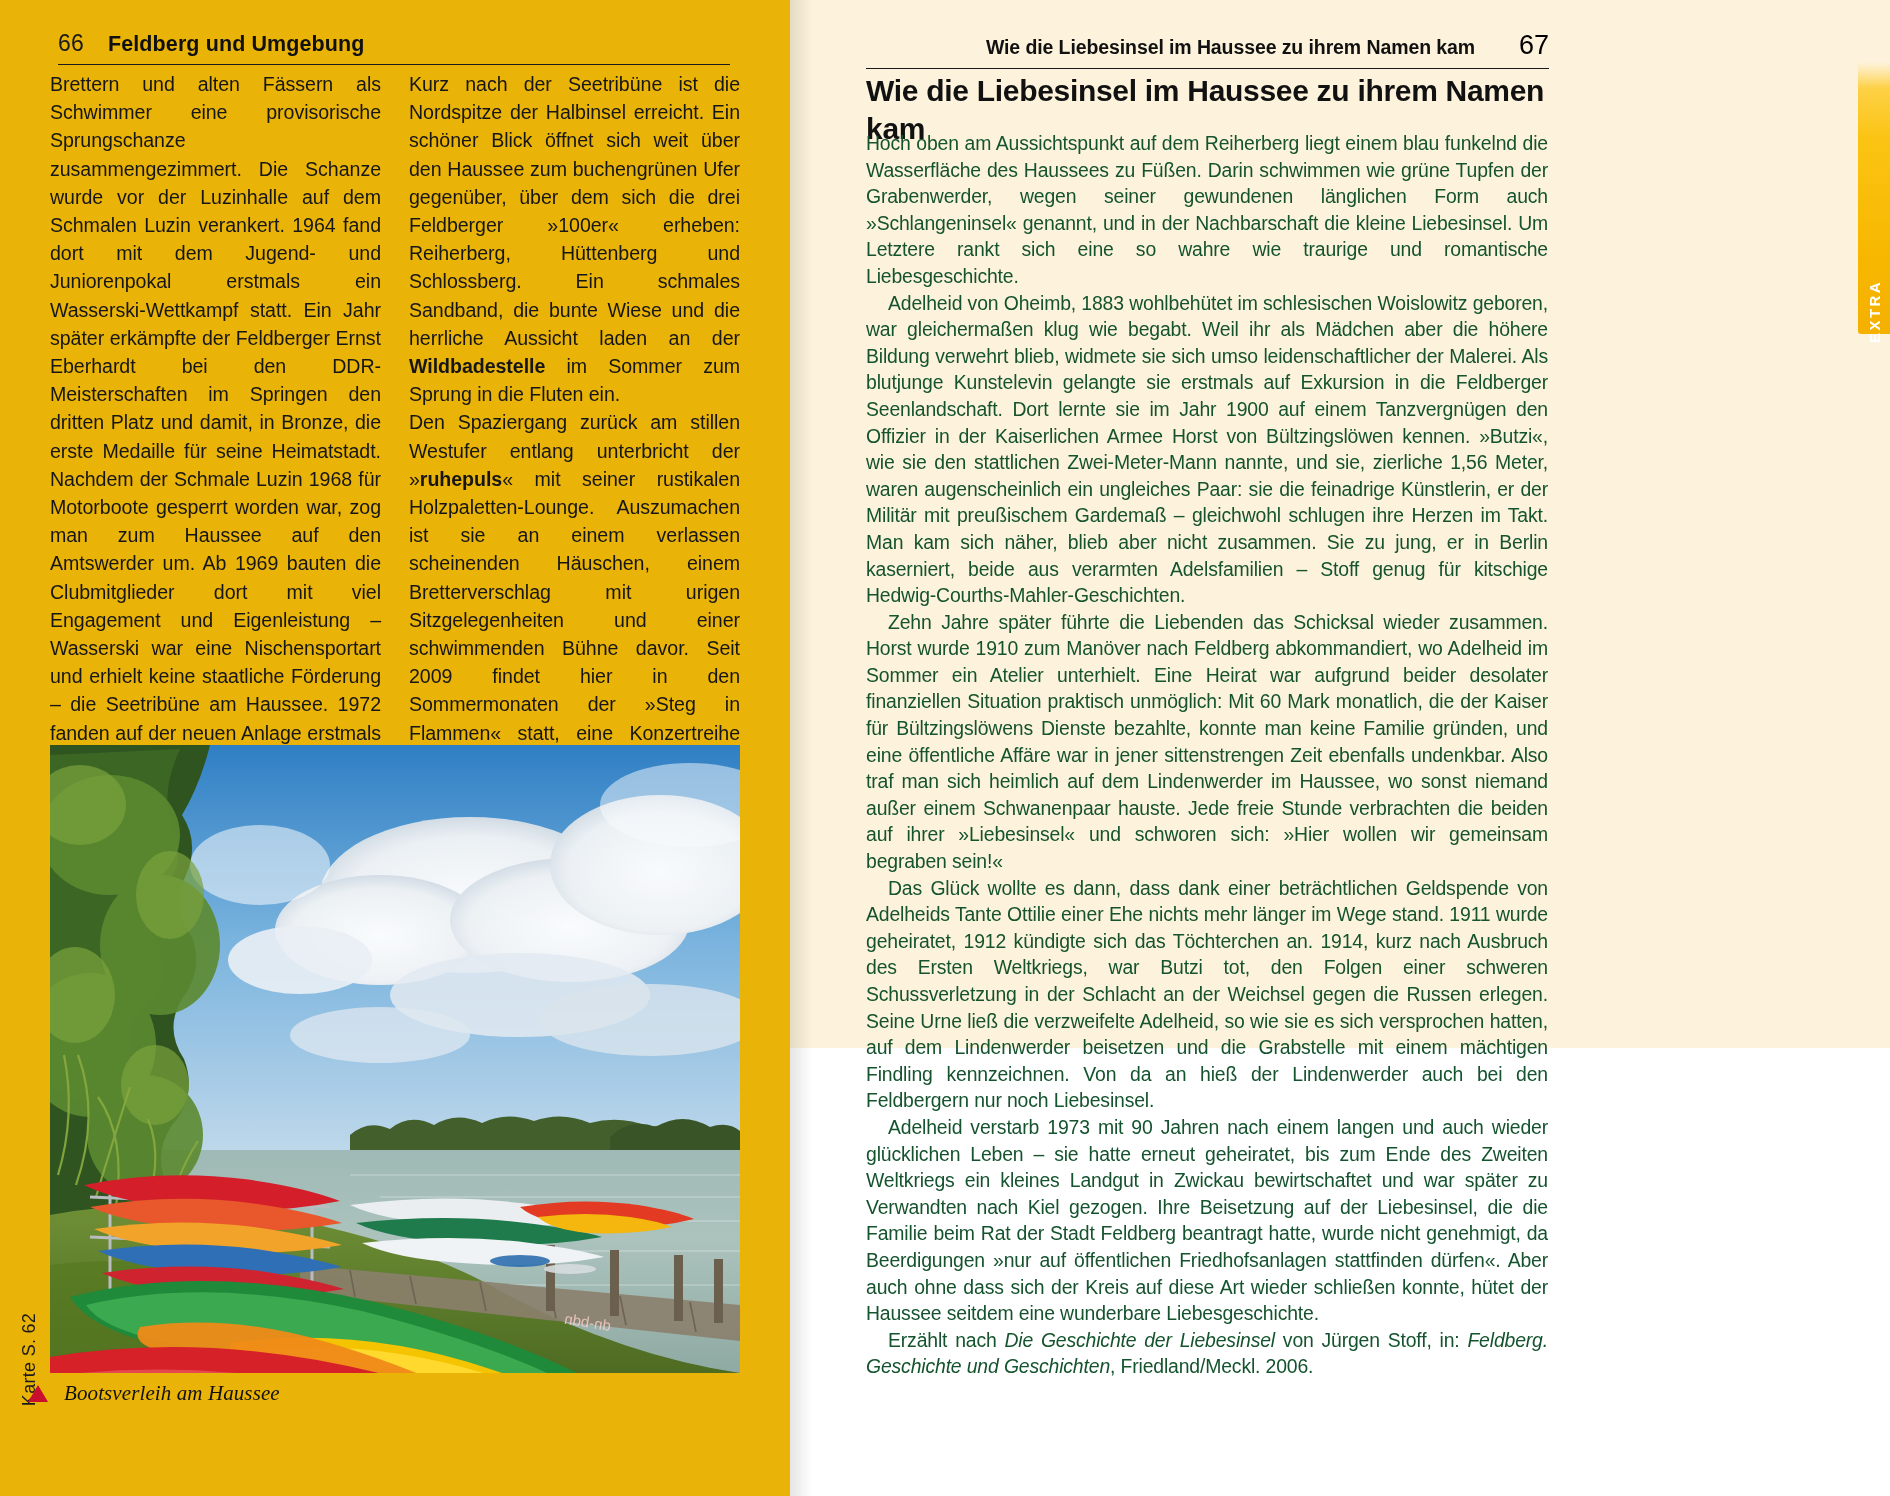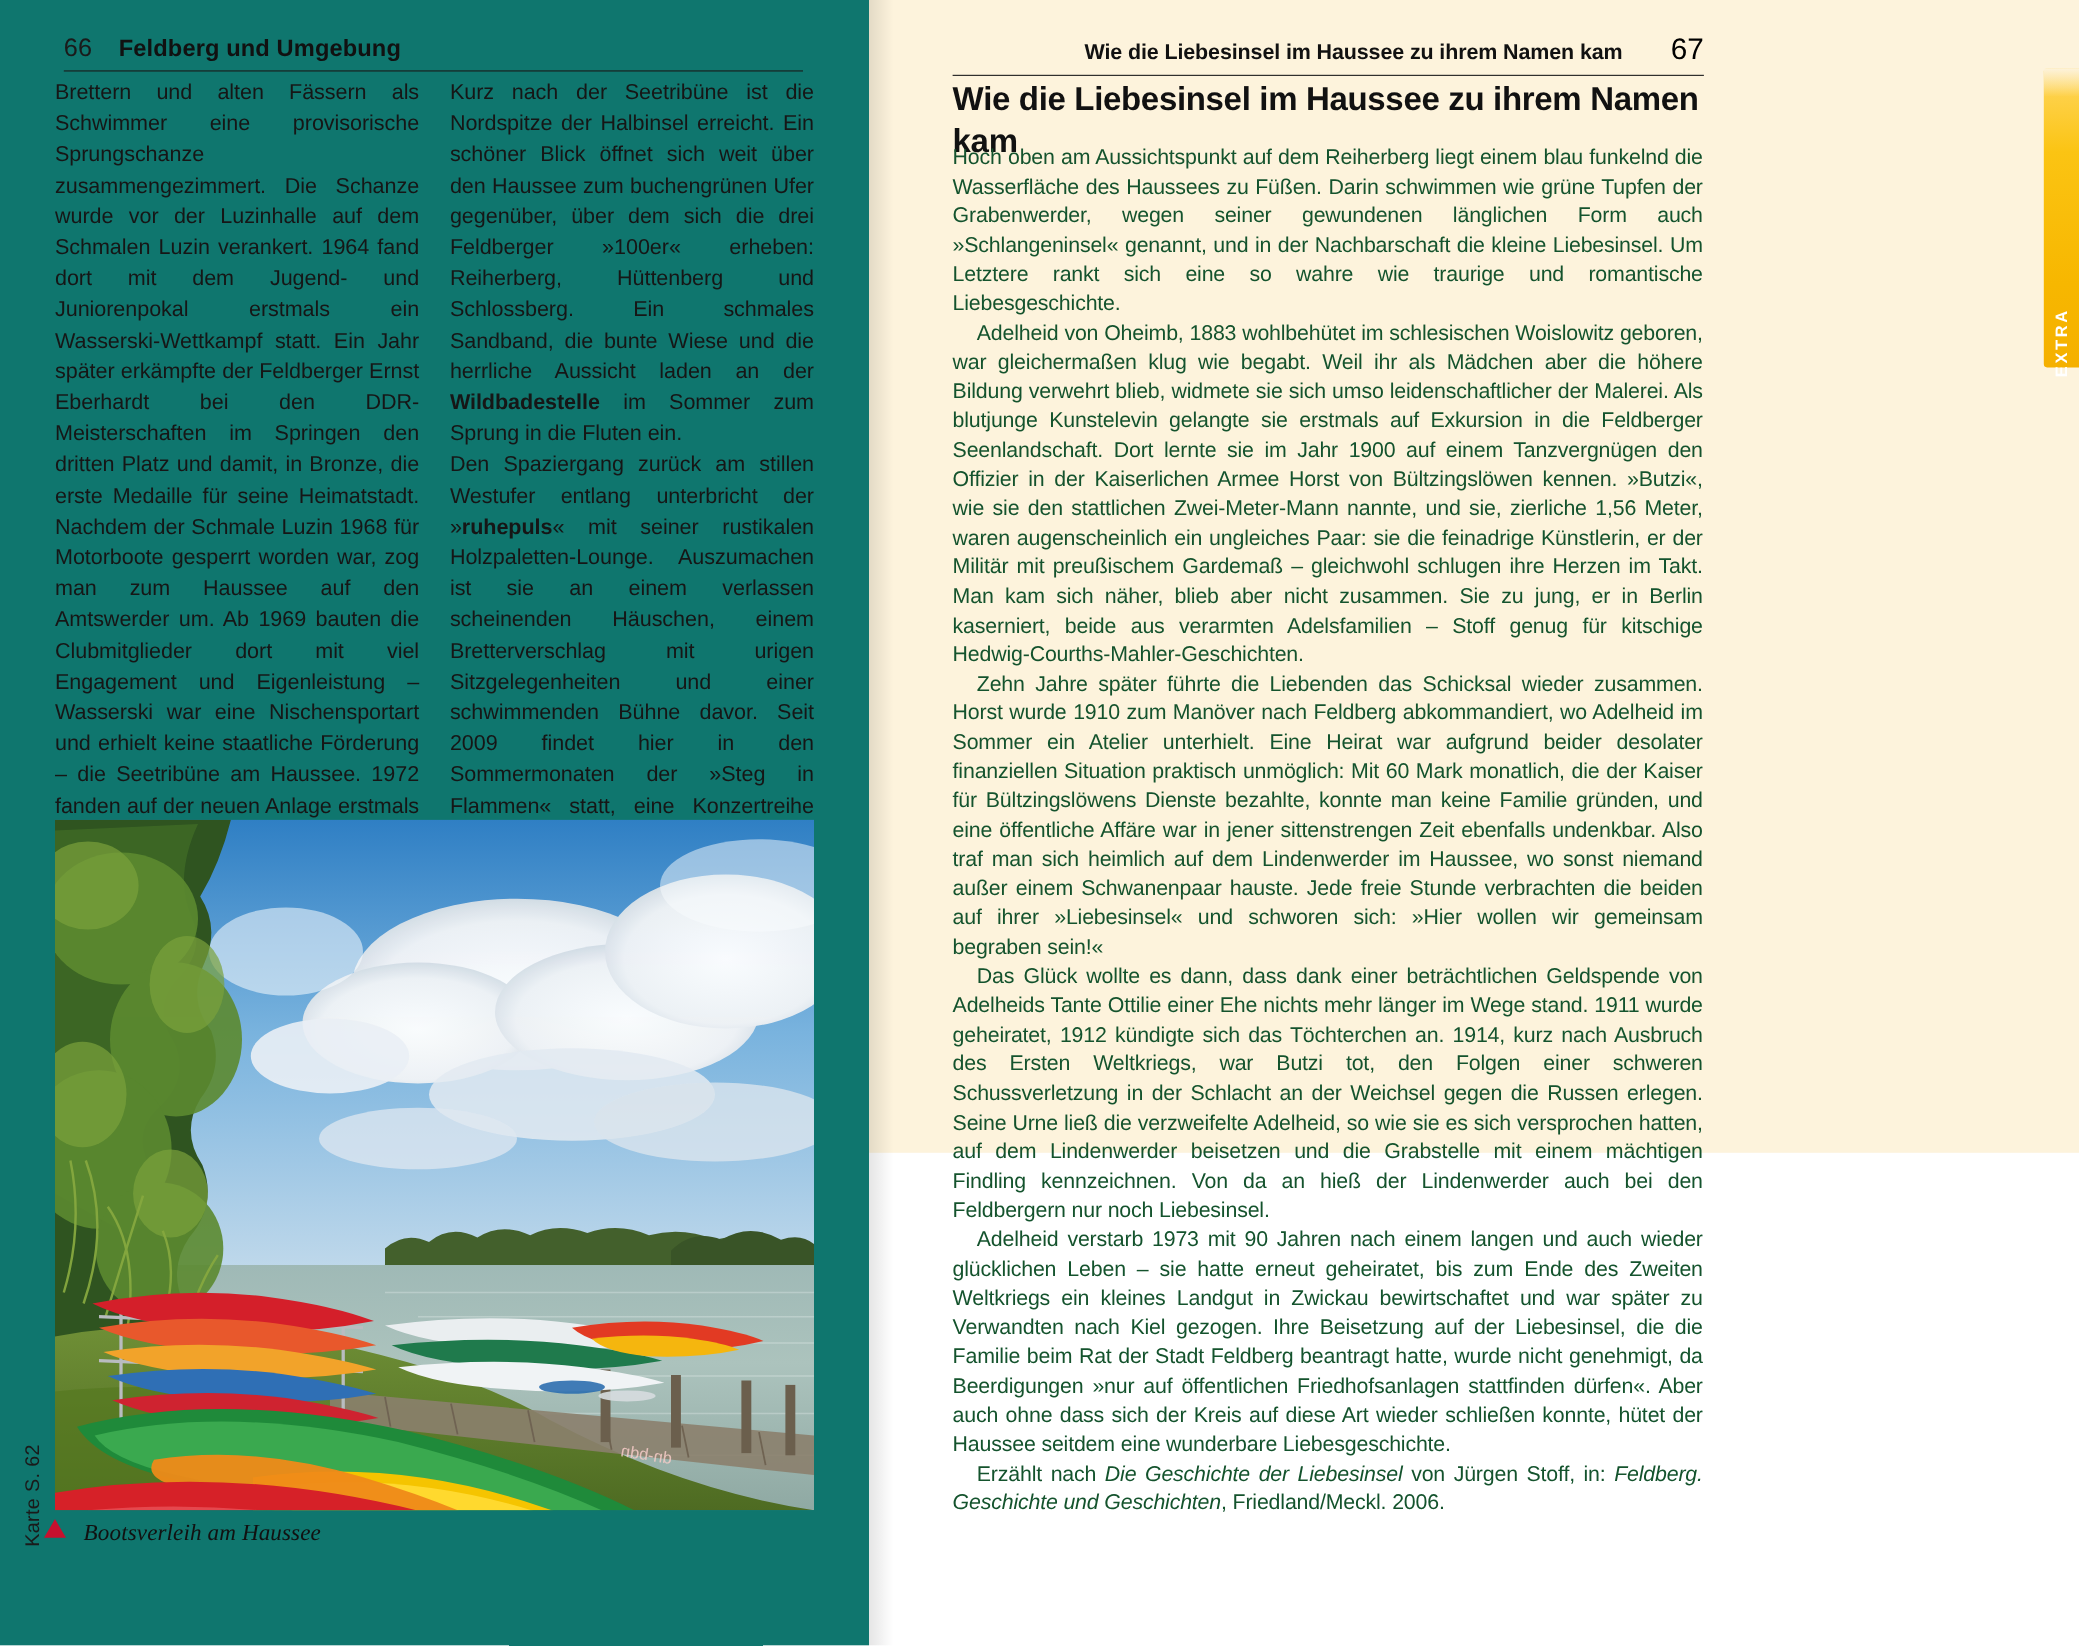--- a/index.html
+++ b/index.html
@@ -9,21 +9,21 @@
     font-family:"Liberation Sans", sans-serif;
     overflow:hidden;
     position:relative;
   }
   .spread{position:absolute;inset:0;display:flex;}
 
   
   .page-left{
     position:relative;
     width:790px;height:1496px;
-    background:#0f766e;
+    background:#eab308;
     box-sizing:border-box;
   }
   .page-right{
     position:relative;
     width:1100px;height:1048px;
     background:#fdf3dc;
     box-sizing:border-box;
   }
 
   
@@ -77,22 +77,22 @@
   
   .photo-wrap{
     position:absolute;left:50px;top:745px;
     width:690px;height:628px;
     overflow:hidden;
   }
   .photo{width:690px;height:628px;display:block;}
 
   
   .caption-row{
-    position:absolute;left:40px;top:1381px;
-    display:flex;align-items:flex-start;gap:16px;
+    position:absolute;left:28px;top:1381px;
+    display:flex;align-items:center;gap:16px;
   }
   .tri{
     width:0;height:0;
     border-left:10px solid transparent;
     border-right:10px solid transparent;
     border-bottom:17px solid #c8102e;
   }
   .caption{
     font-family:"Liberation Serif", serif;
     font-style:italic;font-size:21px;color:#111;

